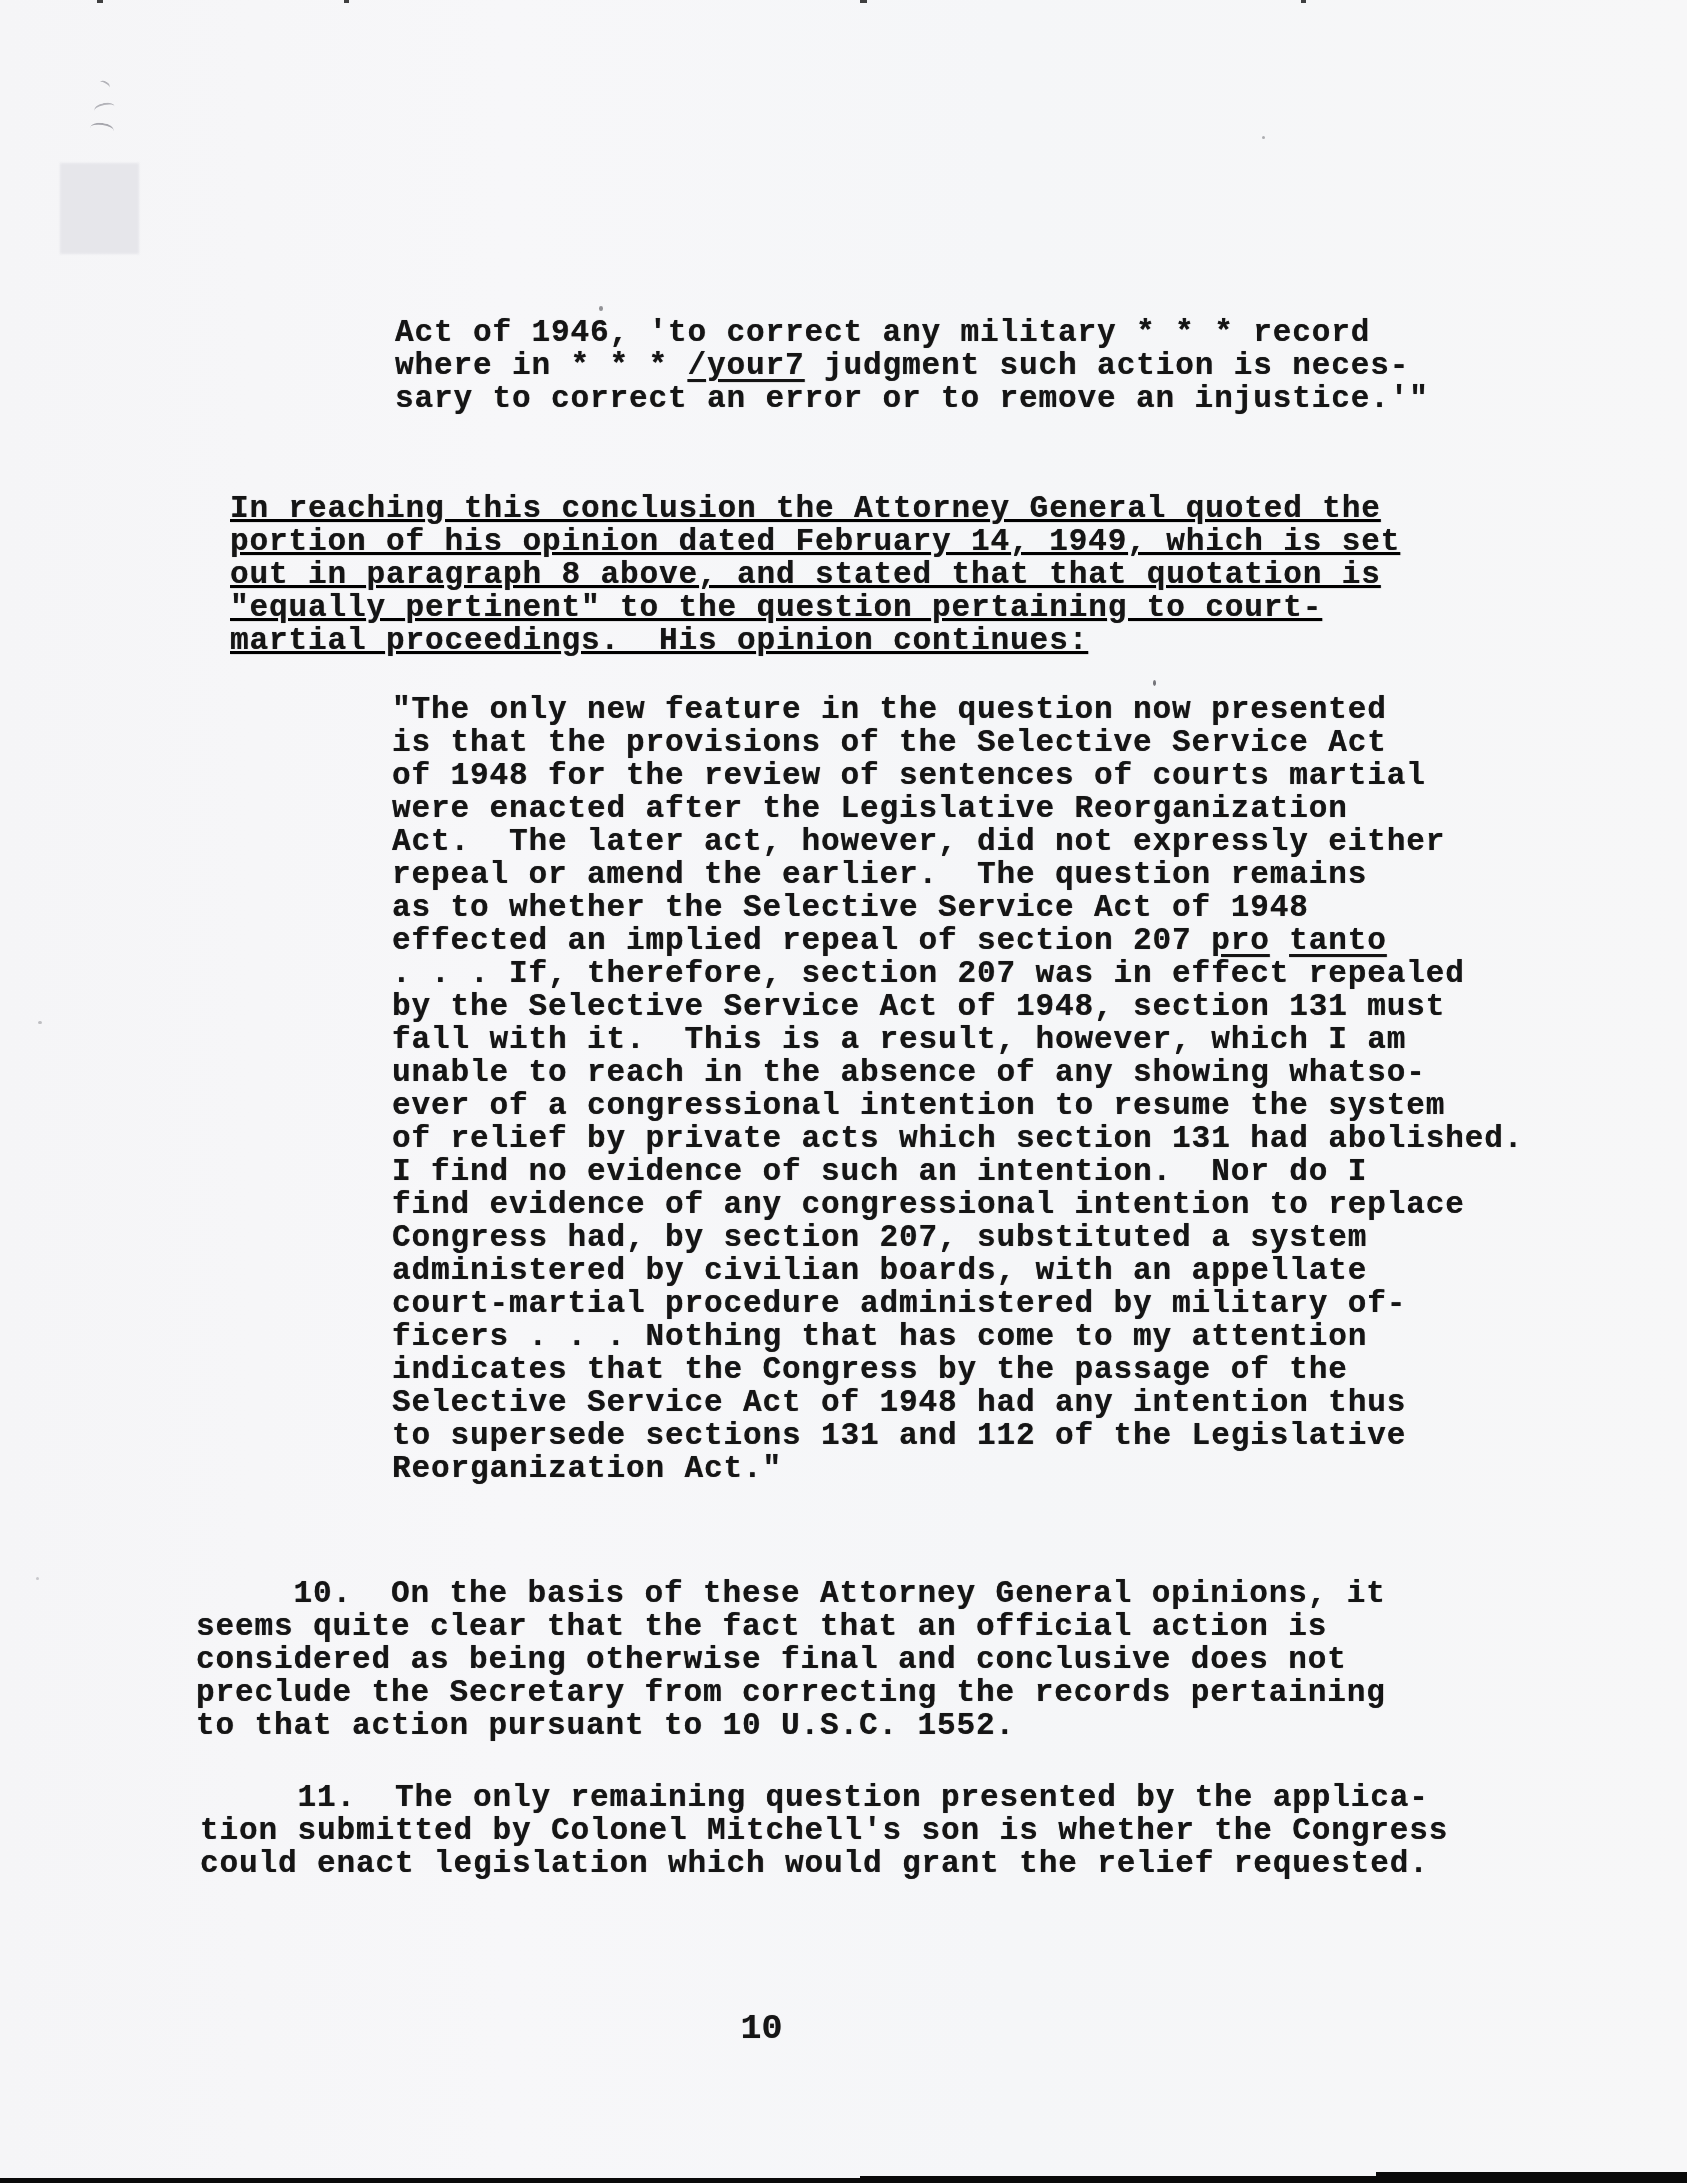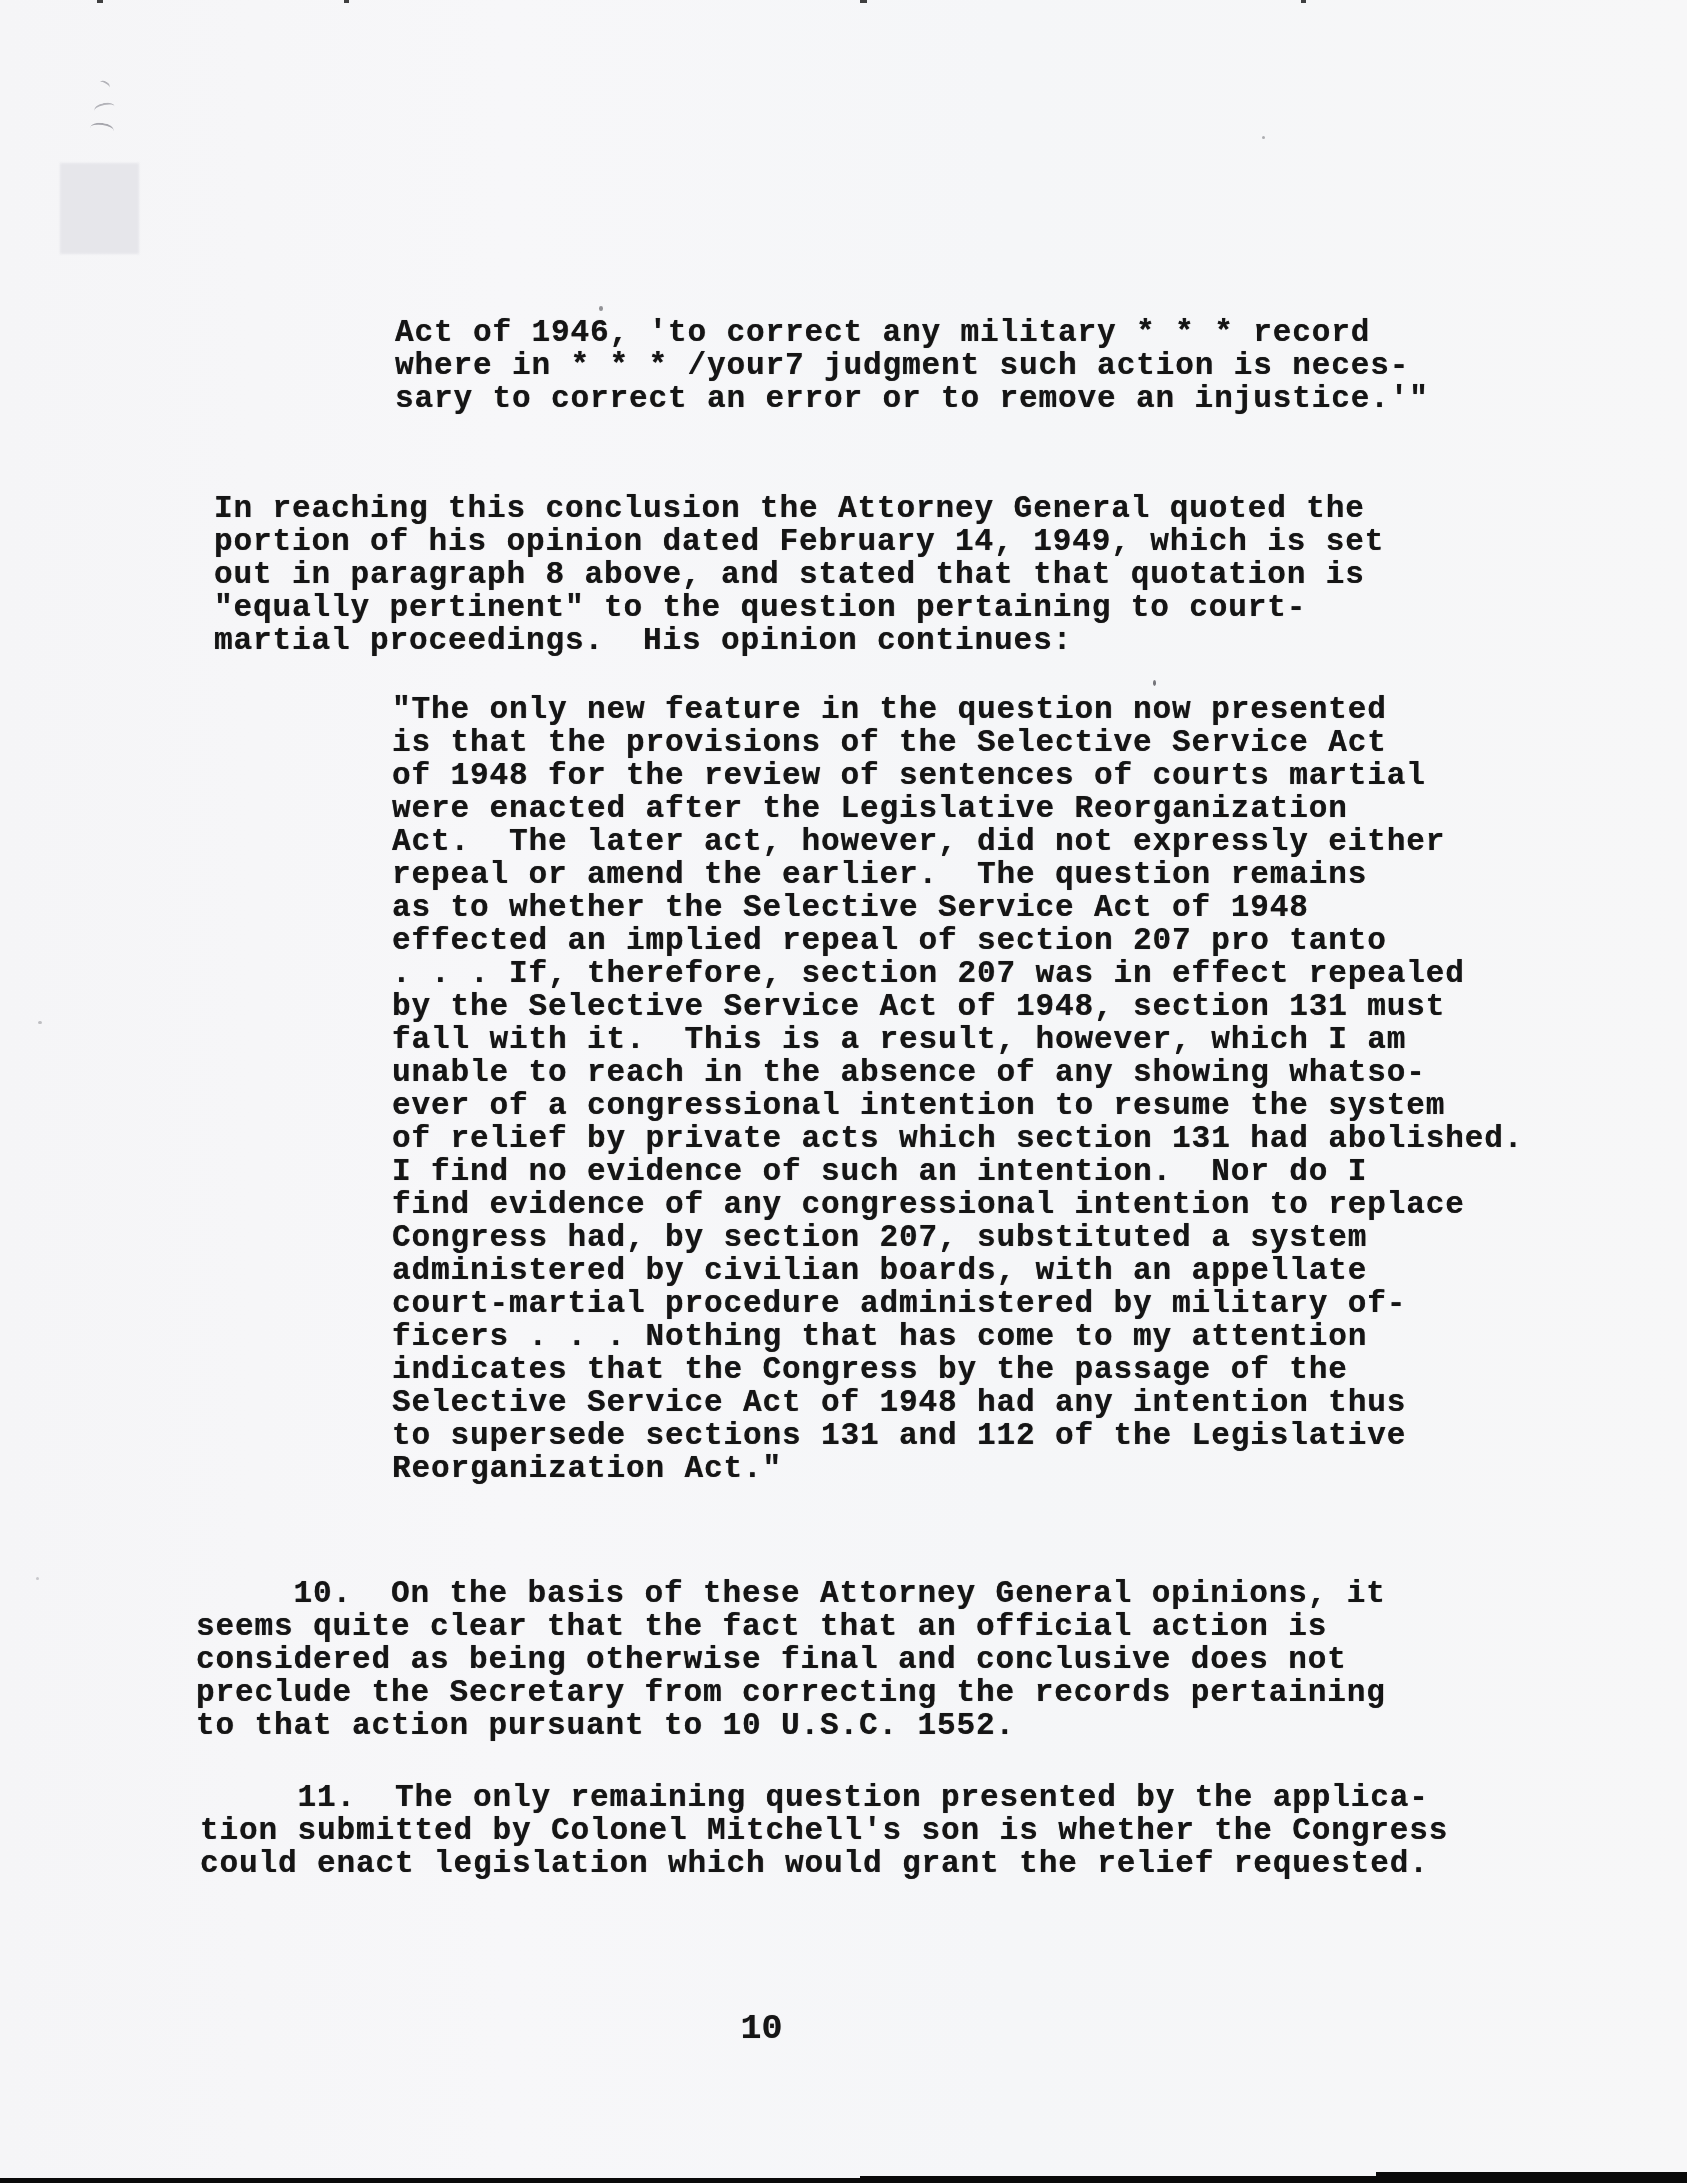--- a/index.html
+++ b/index.html
@@ -19,26 +19,27 @@
   .line{
     white-space:pre;
     font-size:31px;
     font-weight:700;
     letter-spacing:0.9px;
     line-height:33px;
     color:#151515;
     text-shadow:0 0 0.7px rgba(10,10,10,.6), 0.4px 0.4px 0 rgba(20,20,20,.25);
   }
   .line .u{
+    text-decoration:underline;
     text-decoration-thickness:2.6px;
     text-underline-offset:4.6px;
   }
   
   [data-name="quoted-excerpt-top"]{top:316px;left:395px;}
-  [data-name="paragraph-attorney-general"]{top:492px;left:214px;}
+  [data-name="paragraph-attorney-general"]{top:492px;left:230px;text-decoration:underline;}
   [data-name="quoted-opinion"]{top:693px;left:392px;}
   [data-name="paragraph-10"]{top:1577px;left:196px;}
   [data-name="paragraph-11"]{top:1781px;left:200px;}
   [data-name="page-number"]{
     position:absolute;top:2009px;left:722px;width:79px;
     text-align:center;
     font-size:35px;font-weight:700;color:#161616;
     text-shadow:0 0 0.7px rgba(10,10,10,.6);
   }
   

